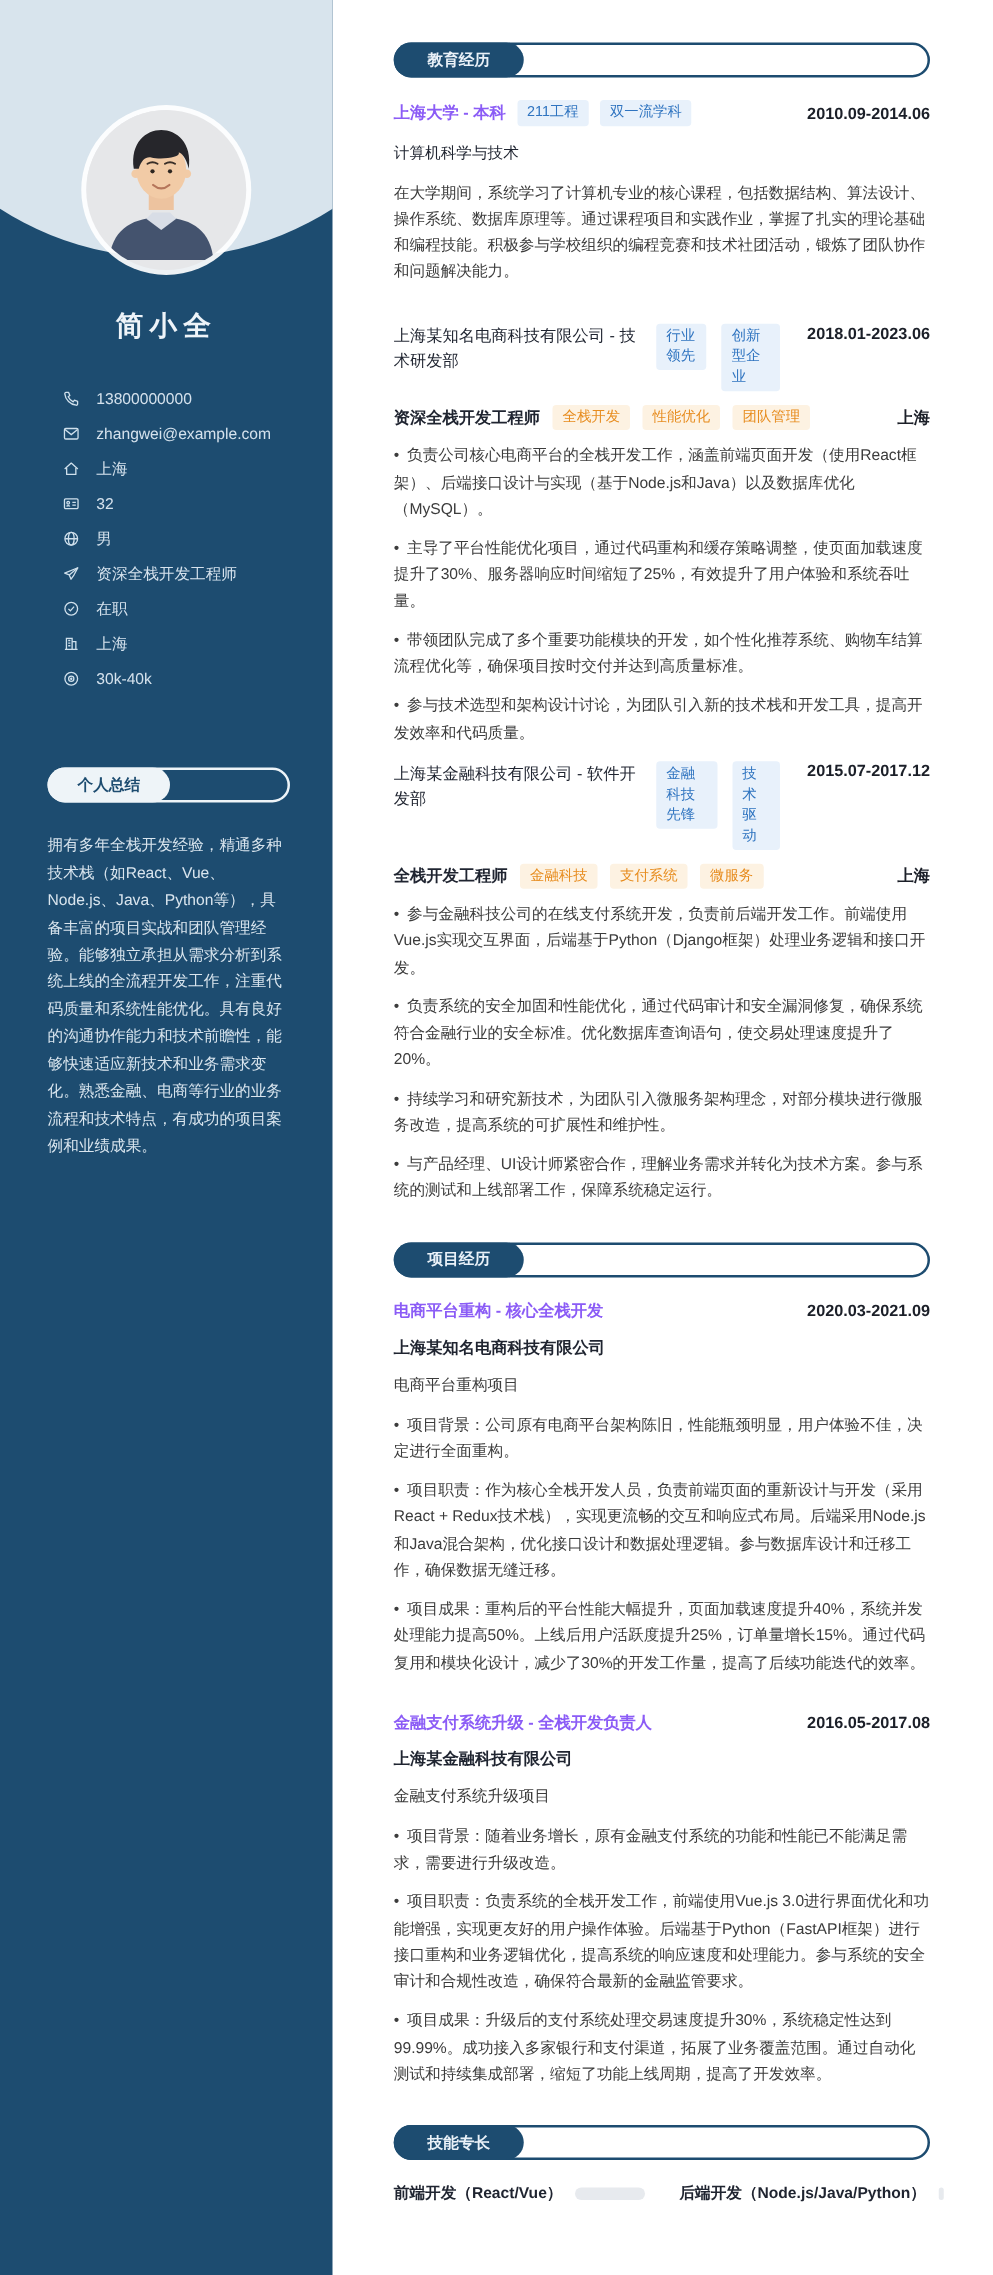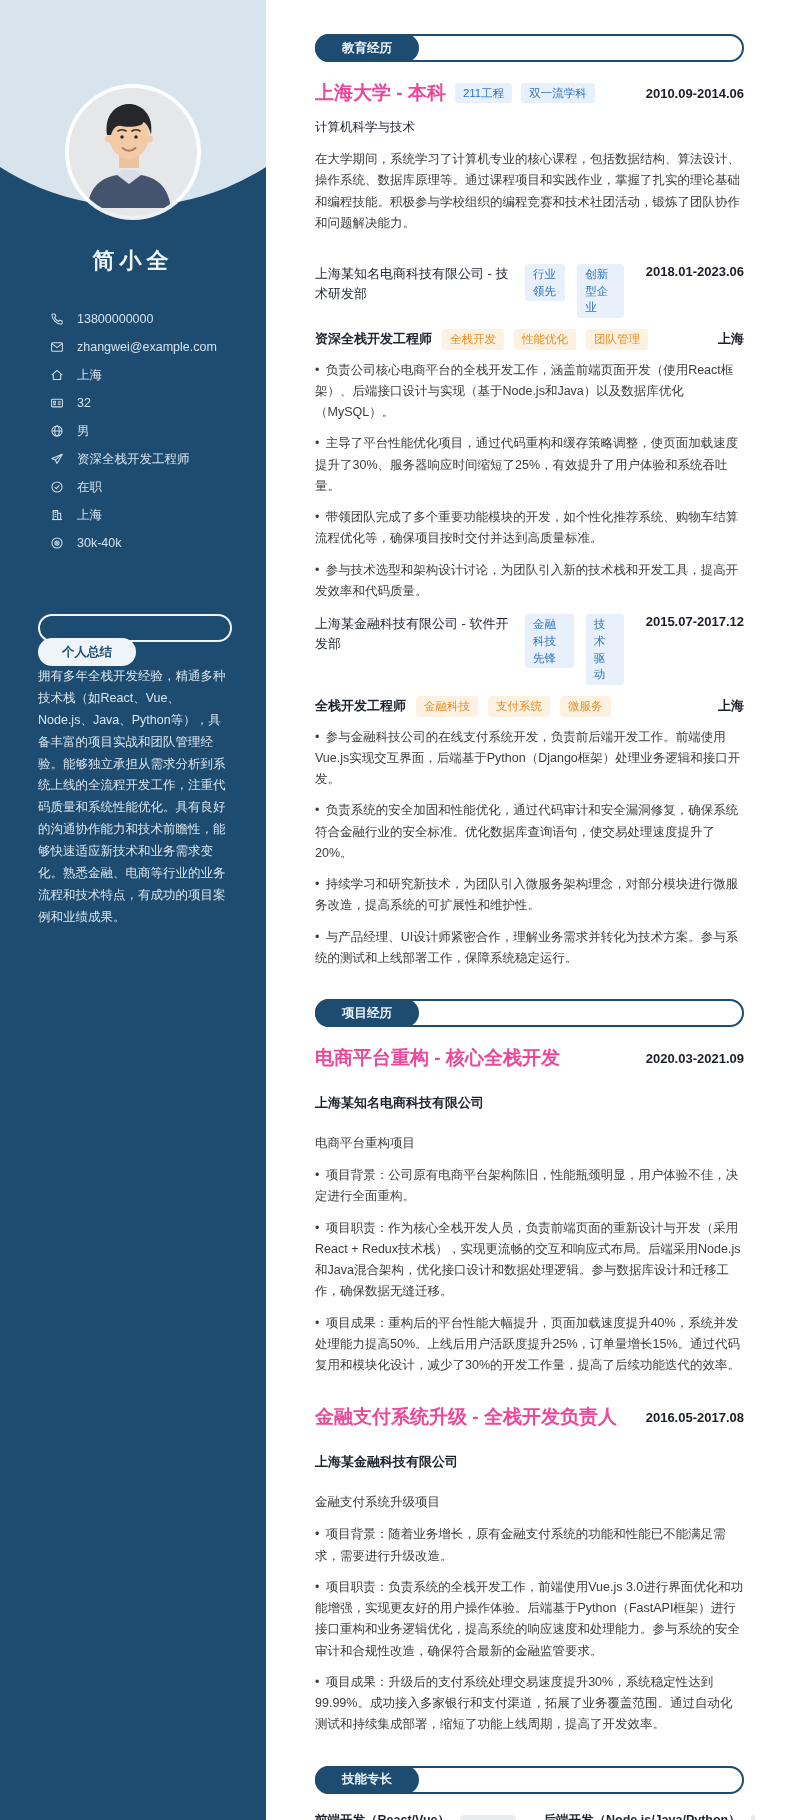--- a/index.html
+++ b/index.html
@@ -15,32 +15,32 @@
   .avatar-wrap svg{display:block;}
   .person-name{position:relative;margin:30px 0 0;text-align:center;font-size:22px;font-weight:700;
     color:#eef4f9;letter-spacing:5px;}
   .contacts{position:relative;margin:36px 0 0 50px;}
   .contact-row{display:flex;align-items:center;gap:13px;margin-bottom:14px;font-size:12.5px;color:#d5e2ed;line-height:14px;}
   .contact-row .cicon{width:14px;height:14px;display:inline-flex;flex-shrink:0;}
 
   .side-sec-head{position:relative;margin:64px 34px 0 38px;border:2px solid #eef4f8;border-radius:999px;height:24px;}
   .side-sec-head .lbl{position:absolute;left:-2px;top:-2px;height:28px;min-width:62px;padding:0 24px;
     background:#eef4f8;color:#1d4c70;font-size:12.5px;font-weight:700;border-radius:999px;
-    display:inline-flex;align-items:center;justify-content:center;box-sizing:border-box;margin-top:24px;}
+    display:inline-flex;align-items:center;justify-content:center;box-sizing:border-box;}
   .summary-text{position:relative;margin:24px 34px 0 38px;font-size:12.5px;line-height:1.75;color:#d9e5ee;}
 
   
   .main{flex:1;padding:34px 50px 40px 49px;box-sizing:border-box;min-width:0;}
   .section{margin-bottom:30px;}
   .sec-head{position:relative;border:2px solid #1d4c70;border-radius:999px;height:24px;margin-bottom:18px;}
   .sec-head .lbl{position:absolute;left:-2px;top:-2px;height:28px;min-width:104px;padding:0 24px;
     background:#1d4c70;color:#e9f1f8;font-size:12.5px;font-weight:700;border-radius:999px;
     display:inline-flex;align-items:center;justify-content:center;box-sizing:border-box;}
 
-  .bold13{font-weight:700;font-size:19px;color:#ec4899;}
+  .bold13{font-weight:700;font-size:13px;color:#8b5cf6;}
   .date{margin-left:auto;font-weight:700;font-size:13px;color:#1b1f28;white-space:nowrap;padding-left:10px;}
   .para,.bullet{font-size:12.5px;color:#3c3c3c;line-height:1.7;margin:10px 0;}
   .bullet::before{content:"•\2002";color:#3c3c3c;}
 
   .tag-blue{background:#e8f1fb;color:#2f74c0;font-size:11.5px;padding:2px 8px;border-radius:3px;line-height:1.45;display:inline-block;}
   .tag-blue.wrapped{max-width:3.5em;}
   .tag-orange{background:#fdf2e2;color:#e78c1e;font-size:11.5px;padding:2px 8px;border-radius:3px;line-height:1.45;display:inline-block;white-space:nowrap;}
 
   .edu-head{display:flex;align-items:center;gap:9px;}
   .edu-major{font-weight:400;font-size:12.5px;color:#1f2430;margin:13px 0;}
@@ -49,21 +49,21 @@
   .job + .job{margin-top:12px;}
   .job-head{display:flex;align-items:flex-start;gap:12px;}
   .company{width:198px;font-weight:400;font-size:13px;color:#1f2430;line-height:1.55;flex-shrink:0;}
   .head-tags{display:flex;gap:12px;align-items:flex-start;}
   .role-line{display:flex;align-items:center;gap:10px;margin:11px 0 2px;}
   .role{font-weight:700;font-size:13px;color:#1f2430;white-space:nowrap;}
   .loc{margin-left:auto;font-weight:700;font-size:13px;color:#1b1f28;}
 
   .proj + .proj{margin-top:28px;}
   .proj-head{display:flex;align-items:center;}
-  .proj-company{font-weight:700;font-size:13px;color:#1f2430;margin:23px 0;}
+  .proj-company{font-weight:700;font-size:13px;color:#1f2430;margin:11px 0;}
   .proj-sub{font-size:12.5px;color:#3c3c3c;margin:13px 0;}
 
   .skills-grid{display:grid;grid-template-columns:1fr 1fr;column-gap:28px;row-gap:20px;}
   .skill{display:flex;align-items:center;gap:10px;min-width:0;}
   .skill .slbl{font-size:12.5px;font-weight:700;color:#1f2430;white-space:nowrap;}
   .skill .bar{flex:1;height:10px;border-radius:5px;background:#e7eaee;overflow:hidden;min-width:4px;}
   .skill .fill{height:100%;border-radius:5px;background:#cfe0eb;}
 </style>
 </head>
 <body>

